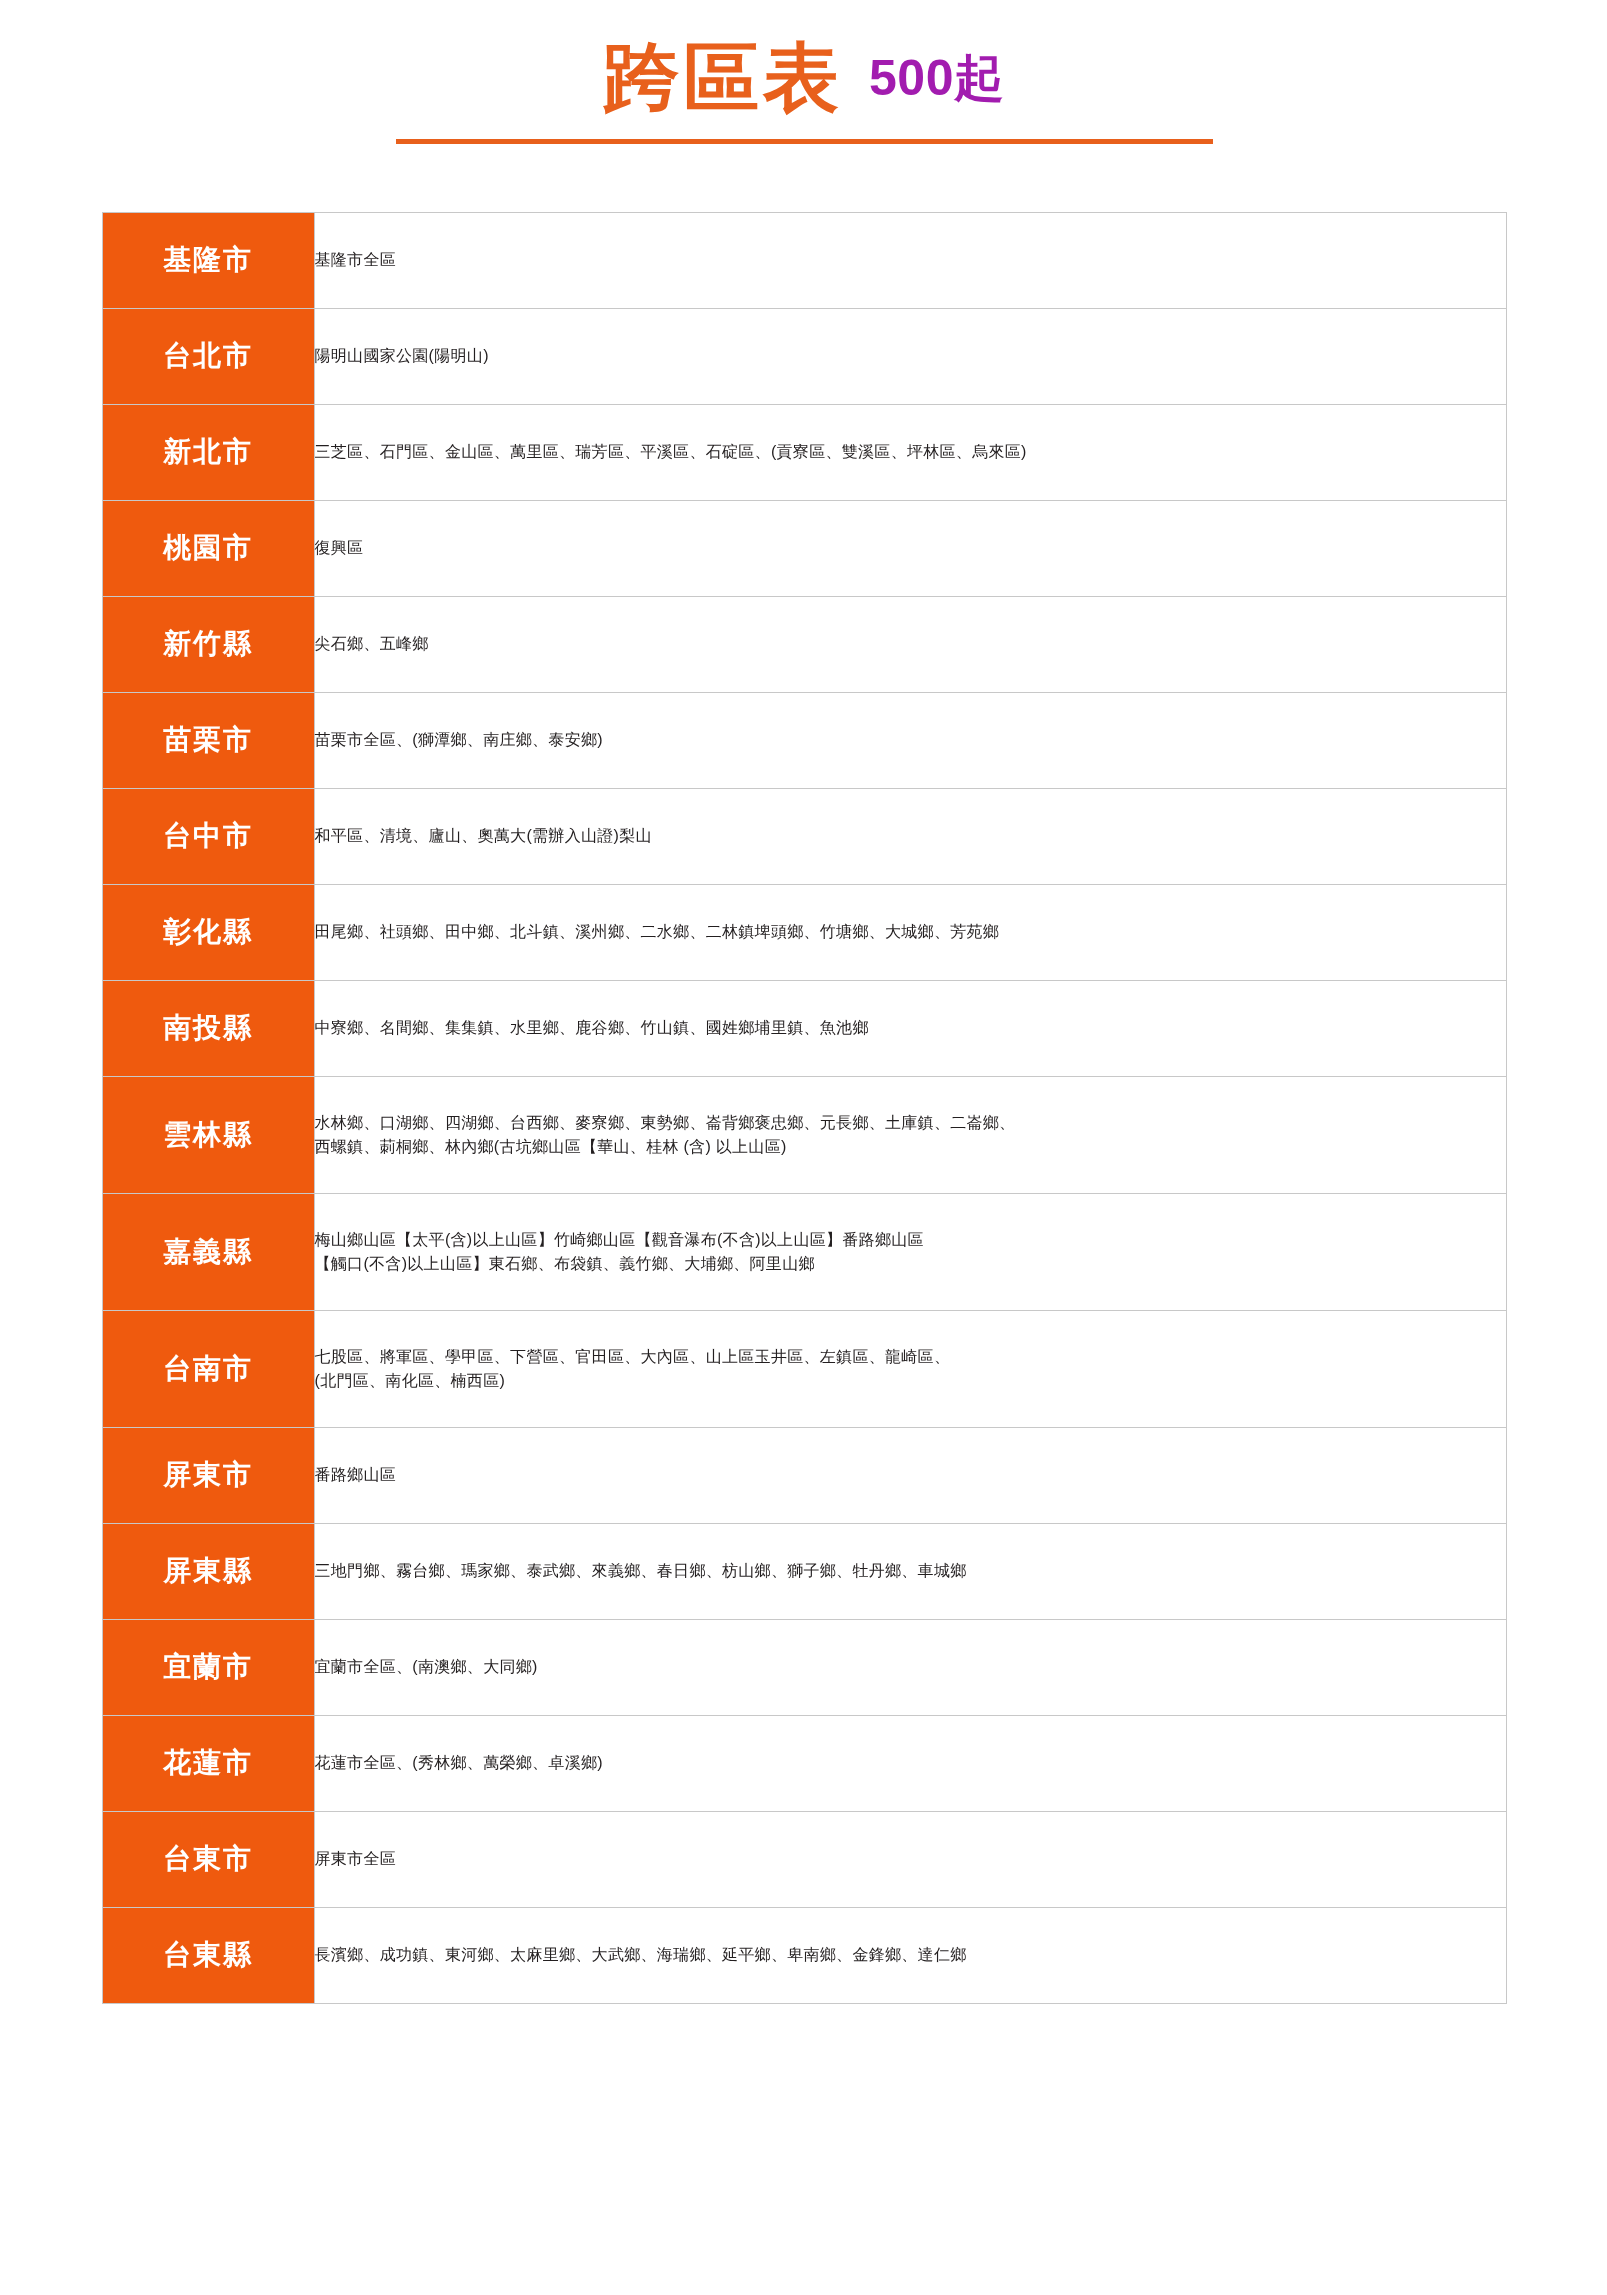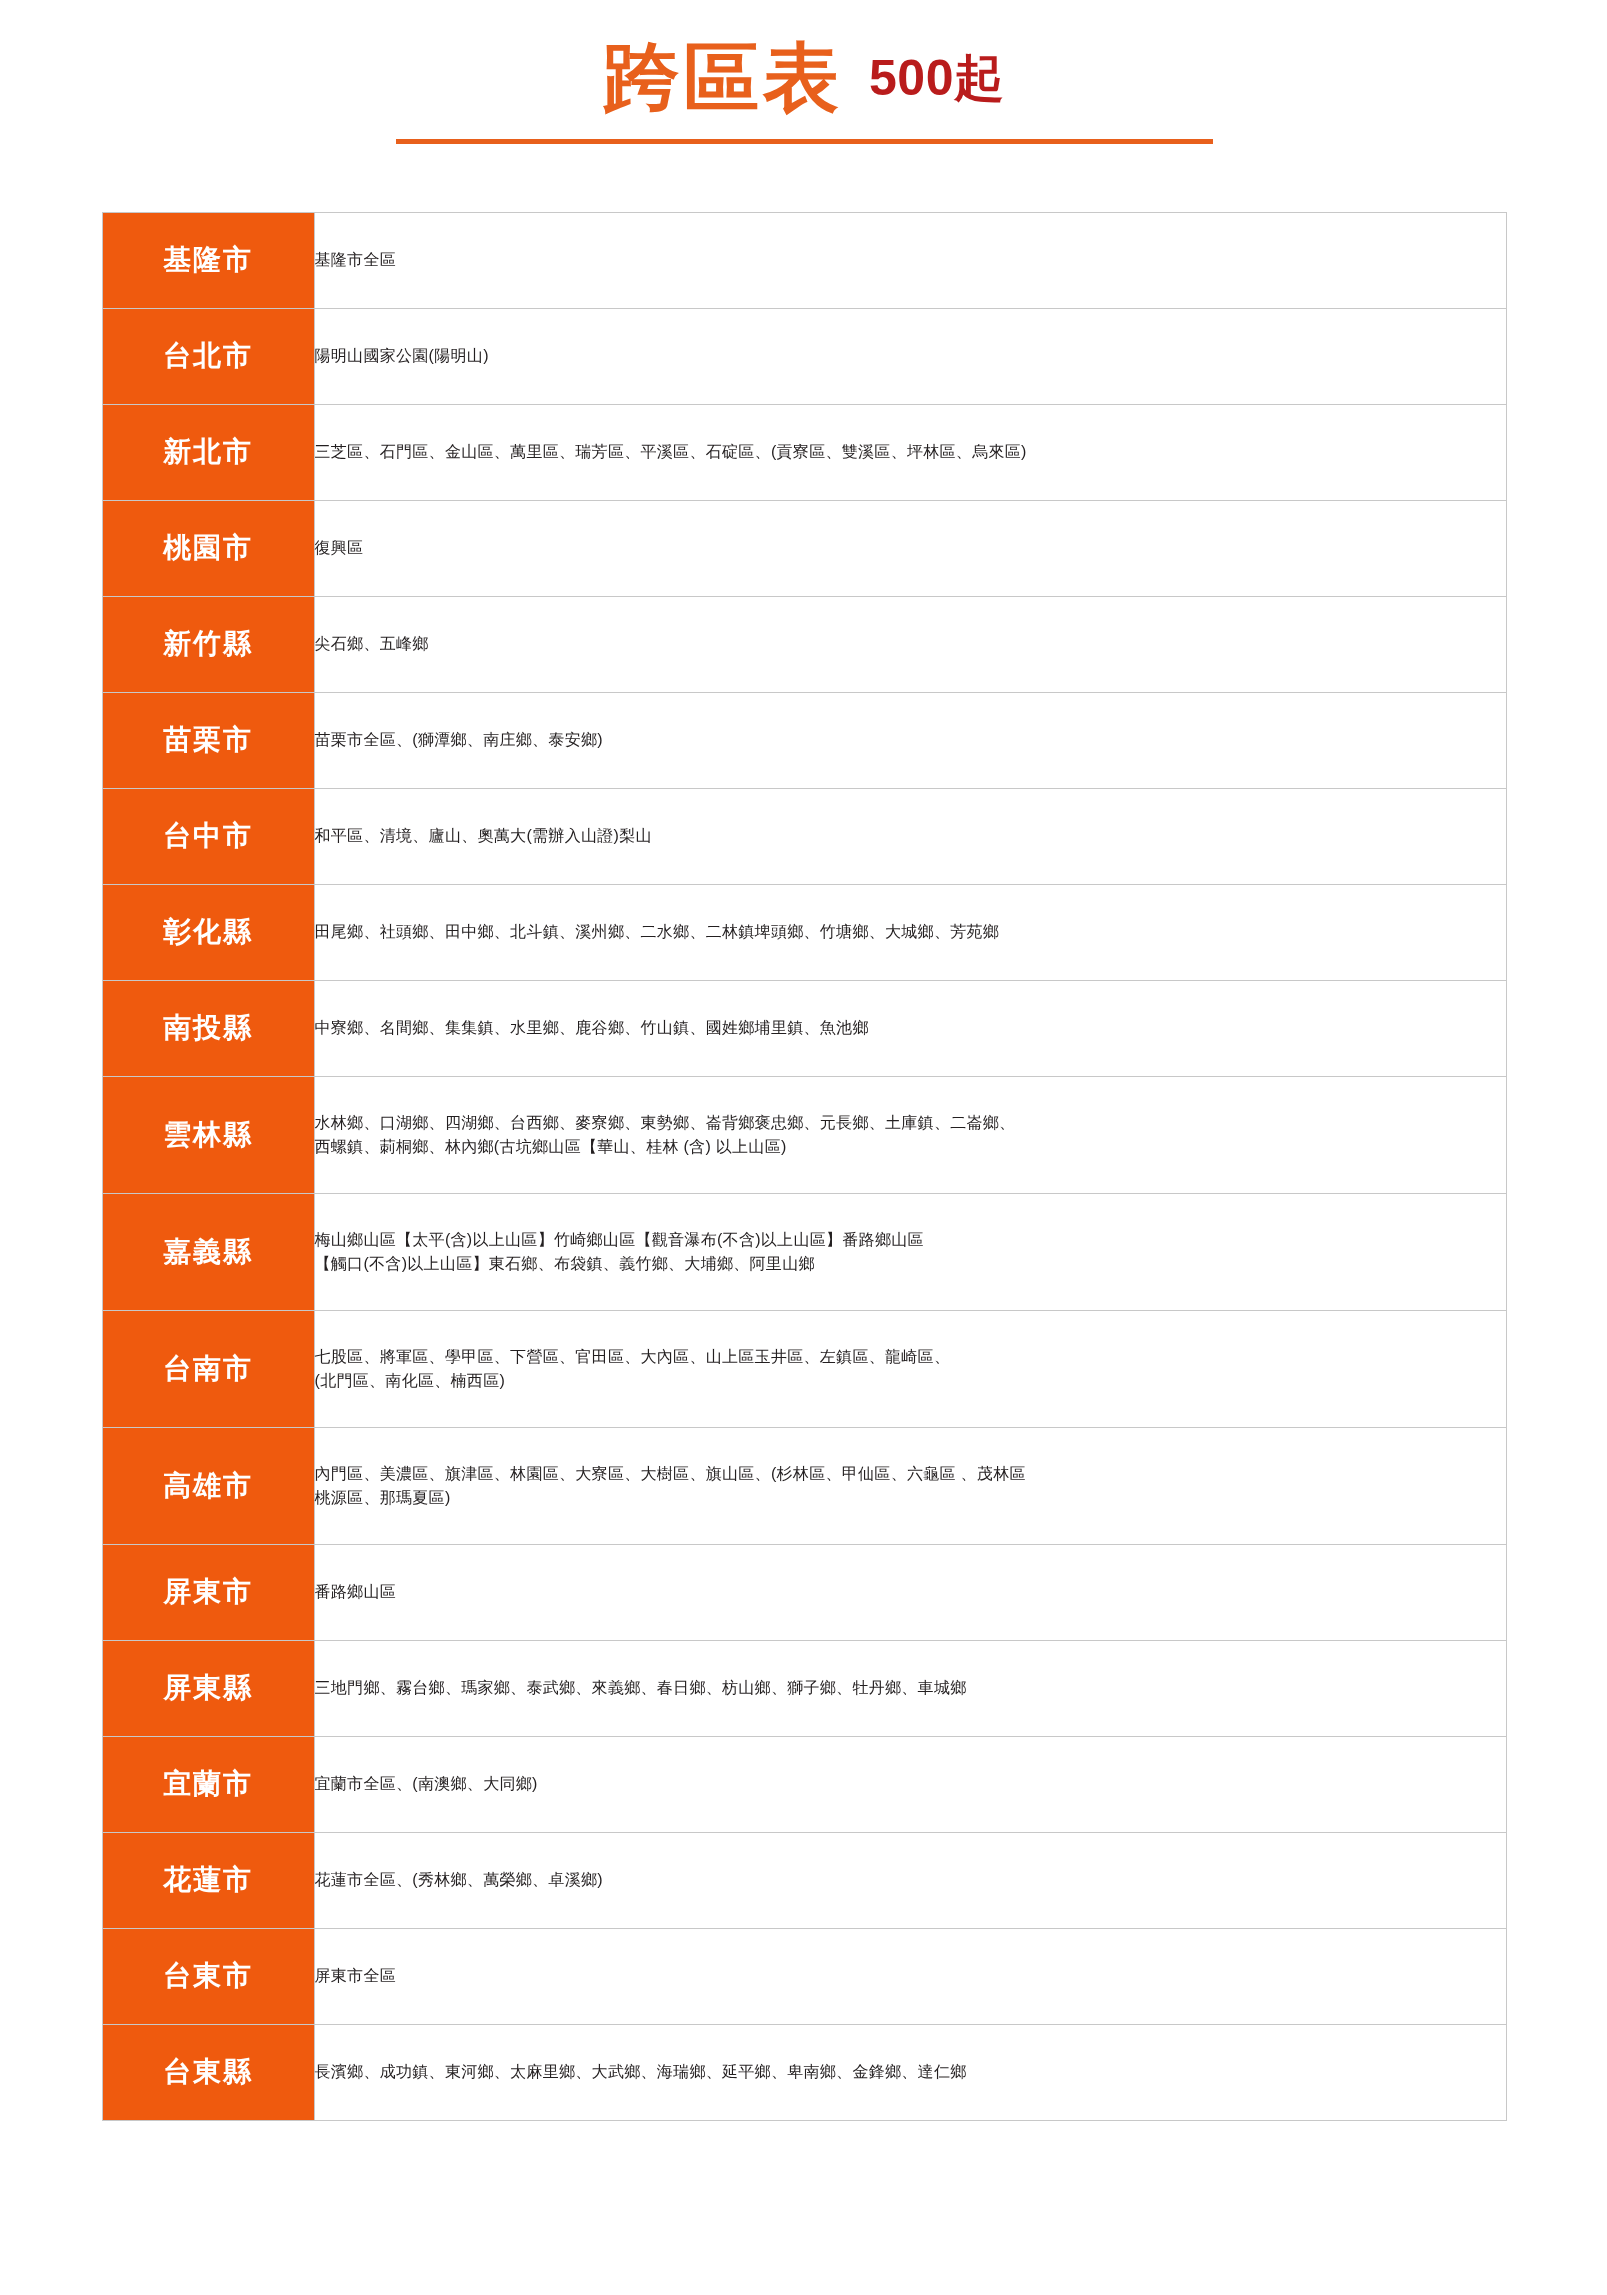--- a/index.html
+++ b/index.html
@@ -34,21 +34,21 @@
     font-size: 76px;
     font-weight: bold;
     color: #E8601C;
     letter-spacing: 3.9px;
     vertical-align: middle;
     margin-top: 12px;
   }
   .title-sub {
     font-size: 50px;
     font-weight: bold;
-    color: #b91c1c;
+    color: #a21caf;
     letter-spacing: 0.6px;
     vertical-align: middle;
     margin-left: 23px;
   }
   .title-rule {
     width: 817px;
     height: 4.5px;
     background: #E8601C;
     margin: 23px auto 0 auto;
   }
@@ -180,27 +180,20 @@
               <span class="line">【觸口(不含)以上山區】東石鄉、布袋鎮、義竹鄉、大埔鄉、阿里山鄉</span>
             </td>
           </tr>
           <tr class="tall">
             <td class="city">台南市</td>
             <td class="areas">
               <span class="line">七股區、將軍區、學甲區、下營區、官田區、大內區、山上區玉井區、左鎮區、龍崎區、</span>
               <span class="line">(北門區、南化區、楠西區)</span>
             </td>
           </tr>
-          <tr class="tall">
-            <td class="city">高雄市</td>
-            <td class="areas">
-              <span class="line">內門區、美濃區、旗津區、林園區、大寮區、大樹區、旗山區、(杉林區、甲仙區、六龜區 、茂林區</span>
-              <span class="line">桃源區、那瑪夏區)</span>
-            </td>
-          </tr>
           <tr>
             <td class="city">屏東市</td>
             <td class="areas">
               <span class="line">番路鄉山區</span>
             </td>
           </tr>
           <tr>
             <td class="city">屏東縣</td>
             <td class="areas">
               <span class="line">三地門鄉、霧台鄉、瑪家鄉、泰武鄉、來義鄉、春日鄉、枋山鄉、獅子鄉、牡丹鄉、車城鄉</span>

